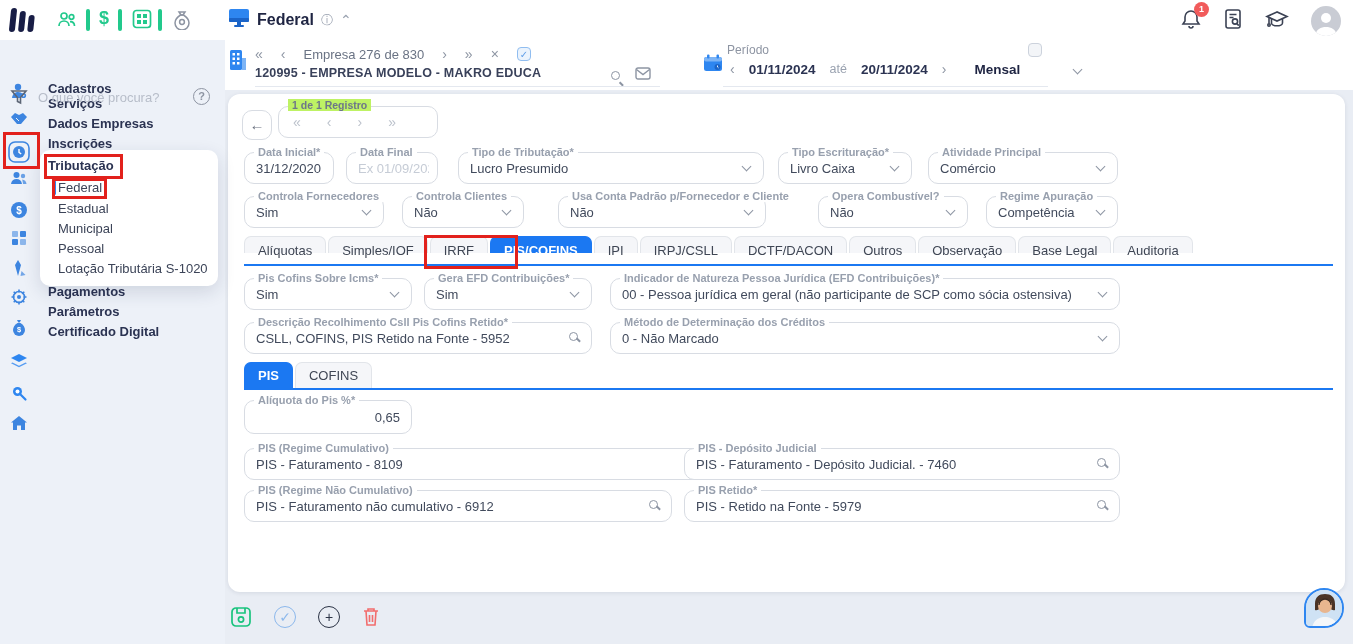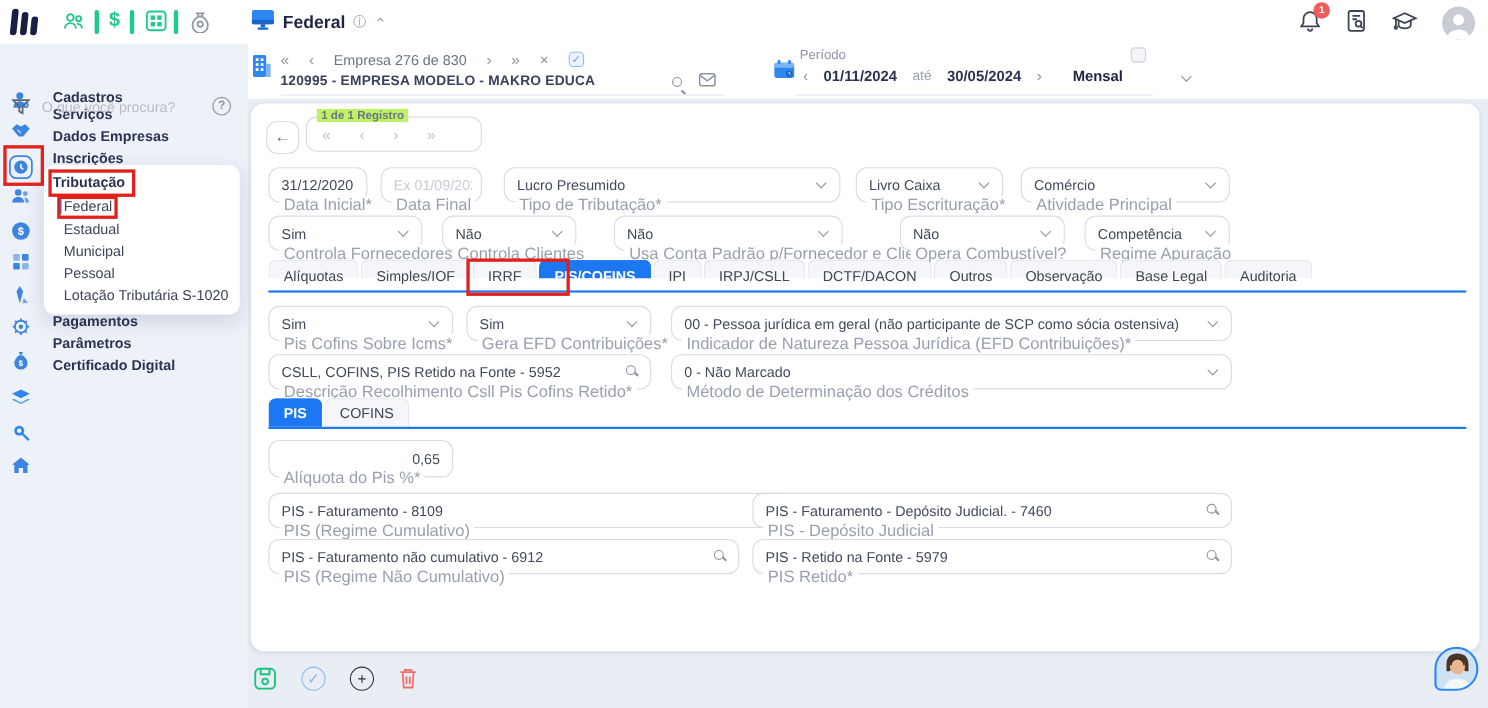--- a/index.html
+++ b/index.html
@@ -53,21 +53,21 @@
   .cb.checked { background:#eaf3fd; border:1.4px solid #90bdf0; color:#5f9ee8; font-size:10px; text-align:center; line-height:13px; }
   .cb.unchecked { background:#f3f5f8; border:1.4px solid #ccd2dc; }
   .period-label { position:absolute; left:502px; top:3px; font-size:12px; color:#8d94a2; }
   .period-row { position:absolute; left:505px; top:21px; display:flex; align-items:center; gap:14px; }
   .pdate { font-size:13.5px; font-weight:bold; color:#2b3352; }
   .pate { font-size:12.5px; color:#9aa2b0; }
   .pmode { font-size:13.5px; font-weight:bold; color:#1e2442; margin-left:14px; }
 
   
   .fld { position:absolute; border:1px solid #d8dce3; border-radius:10px; background:#fff; height:32px; }
-  .fld .lbl { position:absolute; top:-7px; left:9px; background:#fff; padding:0 4px; font-size:15px; font-weight:normal; color:#98a0ae; white-space:nowrap;margin-top:32px; }
+  .fld .lbl { position:absolute; top:-7px; left:9px; background:#fff; padding:0 4px; font-size:11px; font-weight:bold; color:#98a0ae; white-space:nowrap; }
   .fld .val { position:absolute; left:11px; right:26px; top:8px; font-size:13px; color:#414a5c; white-space:nowrap; overflow:hidden; }
   .fld .val.ph { color:#c6ccd6; }
   .fld .val.num { text-align:right; right:11px; }
   .chev { position:absolute; right:13px; top:10px; width:7px; height:7px; border-right:1.7px solid #8d95a3; border-bottom:1.7px solid #8d95a3; transform:rotate(45deg); }
   .mag { position:absolute; right:13px; top:9px; width:9px; height:9px; border:1.6px solid #8d95a3; border-radius:50%; }
   .mag::after { content:""; position:absolute; width:5px; height:1.6px; background:#8d95a3; transform:rotate(45deg); right:-4px; bottom:-1px; }
 
   .back-btn { position:absolute; left:14px; top:16px; width:30px; height:30px; border:1px solid #d8dce3; border-radius:10px; color:#6b7280; font-size:15px; text-align:center; line-height:28px; cursor:pointer; background:#fff; }
   .rec-fs { position:absolute; left:50px; top:12px; width:160px; height:32px; border:1px solid #d8dce3; border-radius:10px; }
   .rec-fs .lbl { position:absolute; top:-8px; left:9px; background:#bef264; padding:0 4px; font-size:10.5px; font-weight:bold; color:#6d7689; white-space:nowrap; }
@@ -304,21 +304,21 @@
         <rect x="13.5" y="1.5" width="2.5" height="4" rx="1" fill="#2e86f0"></rect>
         <circle cx="14.5" cy="14" r="3" fill="#1b64c8"></circle>
         <path d="M14.5 12.5V14l1 .8" stroke="#fff" stroke-width=".9" fill="none"></path>
       </svg>
   </span>
   <div class="period-label">Período</div>
   <div class="period-row">
     <span class="nav-glyph">‹</span>
     <span class="pdate">01/11/2024</span>
     <span class="pate">até</span>
-    <span class="pdate">30/05/2024</span>
+    <span class="pdate">20/11/2024</span>
     <span class="nav-glyph">›</span>
     <span class="pmode">Mensal</span>
     <span class="chev" style="position:static;display:inline-block;transform:rotate(45deg);margin-left:40px;"></span>
   </div>
   <span class="cb unchecked" style="position:absolute;left:803px;top:3px;"></span>
   <div class="underline" style="left:498px;width:325px;"></div>
 </div>
 
 <div class="main">
   <div class="card">

